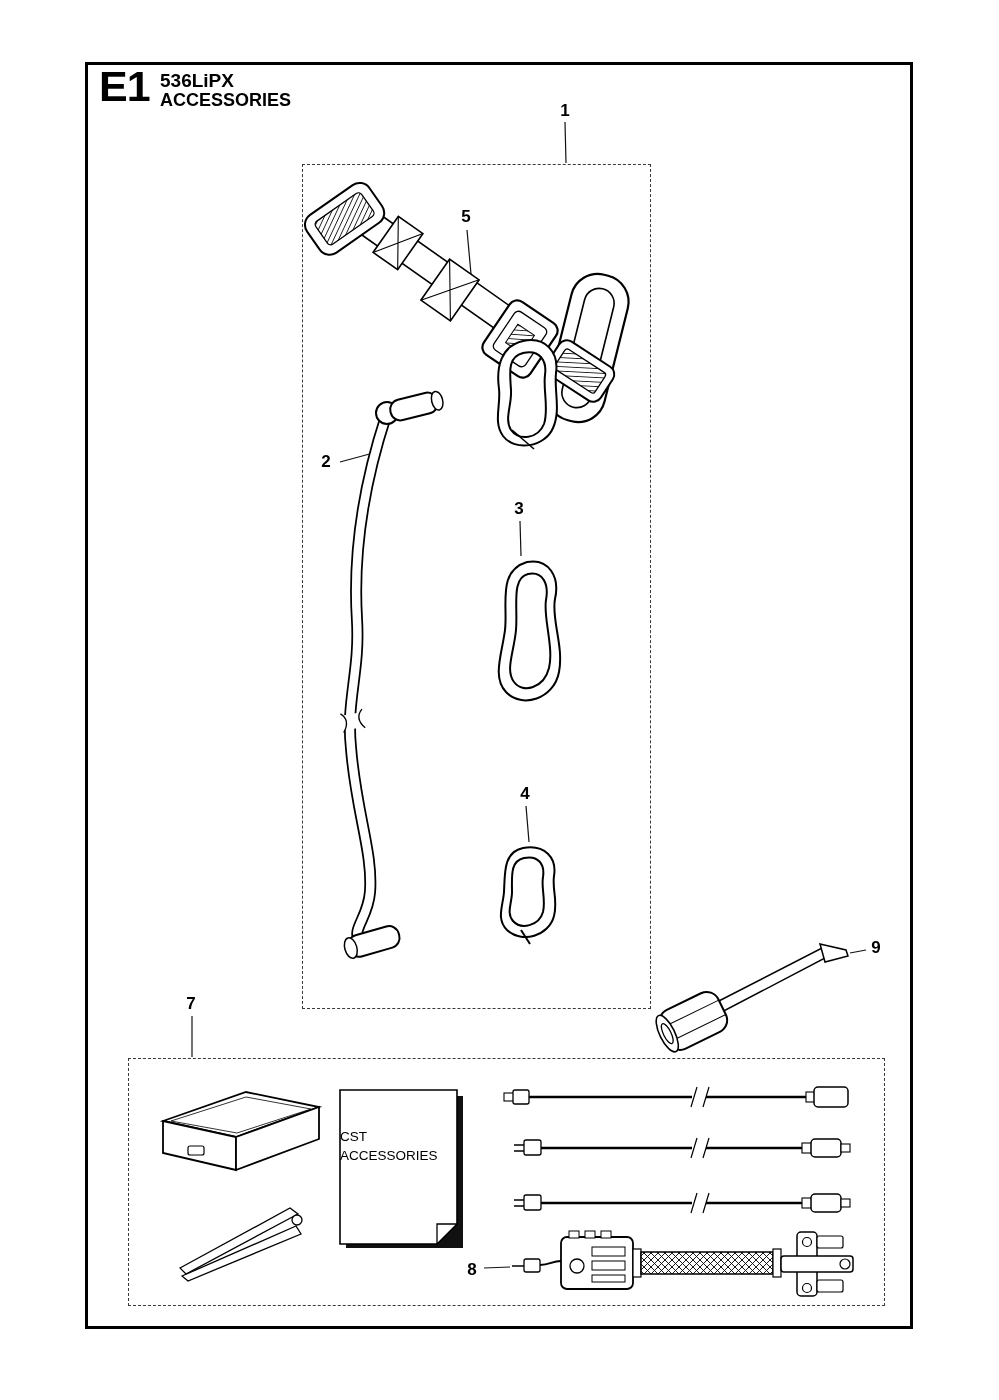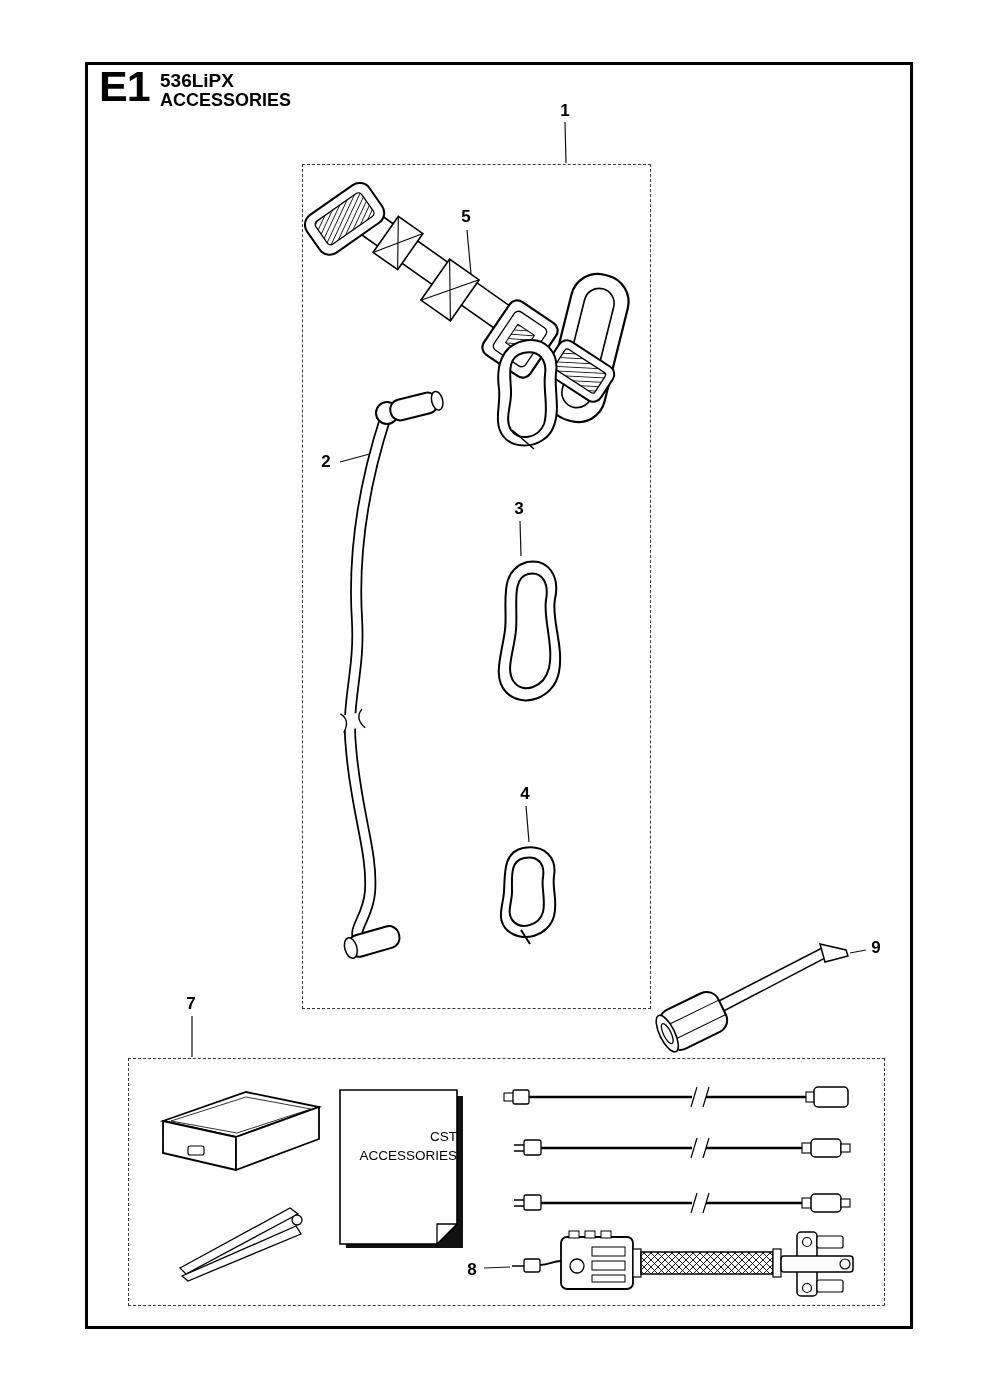--- a/index.html
+++ b/index.html
@@ -8,21 +8,21 @@
   .frame { position:absolute; left:85px; top:62px; width:828px; height:1267px; border:3px solid #000; background:#fff; }
   .abs { position:absolute; color:#000; }
   .section-code { left:99px; top:62px; font-size:43px; font-weight:bold; letter-spacing:-1px; }
   .model { left:160px; top:70px; font-size:19px; font-weight:bold; }
   .title { left:160px; top:90px; font-size:18px; font-weight:bold; }
   .dashed { position:absolute; border:1.5px dashed #3a3a3a; background:transparent; }
   .box1 { left:302px; top:164px; width:349px; height:845px; }
   .box7 { left:128px; top:1058px; width:757px; height:248px; }
   .art { position:absolute; left:0; top:0; }
   .callout { position:absolute; width:24px; text-align:center; font-size:17px; font-weight:bold; color:#000; }
-  .booklet-text { position:absolute; left:340px; top:1127px; width:117px; text-align:right;
+  .booklet-text { position:absolute; left:340px; top:1127px; width:117px; text-align:left;
                   font-size:13.5px; line-height:19px; color:#000; }
 </style>
 </head>
 <body>
 
 <div class="page">
   <div class="frame"></div>
 
   <div class="abs section-code">E1</div>
   <div class="abs model">536LiPX</div>

